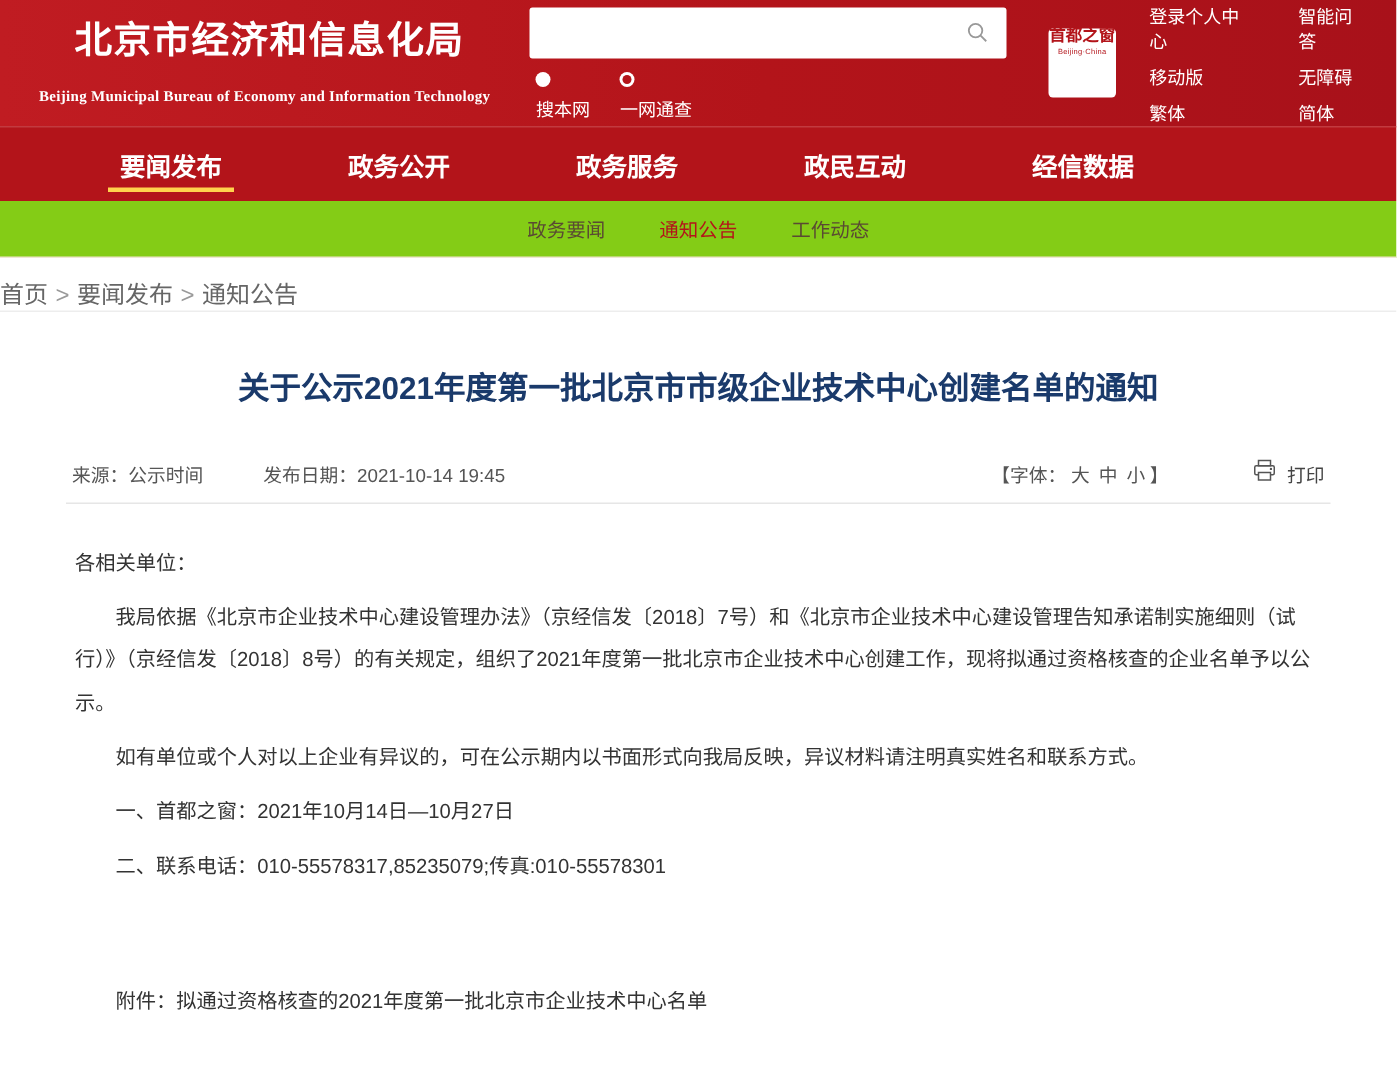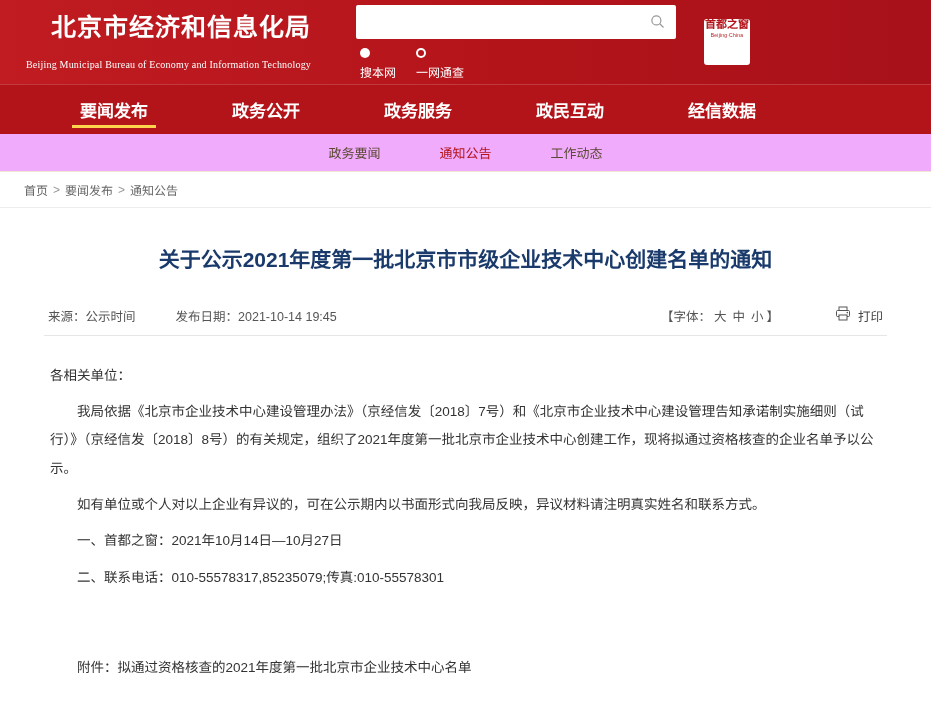--- a/index.html
+++ b/index.html
@@ -34,20 +34,21 @@
     line-height: 1.1;
     white-space: nowrap;
     text-align: center;
   }
   .logo-en {
     font-size: 10px;
     margin-top: 18px;
     letter-spacing: .2px;
     white-space: nowrap;
     font-family: "Liberation Serif", serif;
+    font-weight: bold;
   }
   .search-area {
     width: 320px;
     margin-left: 20px;
   }
   .search-box {
     height: 34px;
     background: #fff;
     border-radius: 2px;
     display: flex;
@@ -135,39 +136,38 @@
   .nav-item.active::after {
     content: "";
     position: absolute;
     left: 34px; right: 34px; bottom: 6px;
     height: 3px; background: #ffd34d;
   }
 
   
   .subnav {
     height: 38px;
-    background: #f0abfc;
+    background: #84cc16;
     display: flex;
     align-items: center;
     justify-content: center;
-    gap: 59px;
+    gap: 36px;
     font-size: 13px;
     color: #5a4a33;
     border-bottom: 1px solid #f0e6d2;
   }
   .subnav span { cursor: pointer; }
   .subnav span.active { color: #b3141a; }
 
   
   .breadcrumb {
     height: 36px;
     display: flex;
-    align-items: center;
-    padding-left: 24px;
-    font-size: 12px;
+    align-items: flex-end;
+    font-size: 16px;
     color: #666;
     gap: 5px;
     border-bottom: 1px solid #ededed;
   }
   .breadcrumb a { color: #666; text-decoration: none; cursor: pointer; }
   .breadcrumb .sep { color: #999; }
 
   
   .article {
     padding: 0 44px;
@@ -240,20 +240,32 @@
         <span>一网通查</span>
       </label>
     </div>
   </div>
 
   <div class="beijing-seal">
     <div class="seal-cn">首都之窗</div>
     <div class="seal-en">Beijing·China</div>
   </div>
 
+  <div class="top-links">
+    <div class="col">
+      <a>登录个人中心</a>
+      <a>移动版</a>
+      <a>繁体</a>
+    </div>
+    <div class="col">
+      <a>智能问答</a>
+      <a>无障碍</a>
+      <a>简体</a>
+    </div>
+  </div>
 </div>
 
 <div class="nav">
   <div class="nav-item active">要闻发布</div>
   <div class="nav-item">政务公开</div>
   <div class="nav-item">政务服务</div>
   <div class="nav-item">政民互动</div>
   <div class="nav-item">经信数据</div>
 </div>
 

